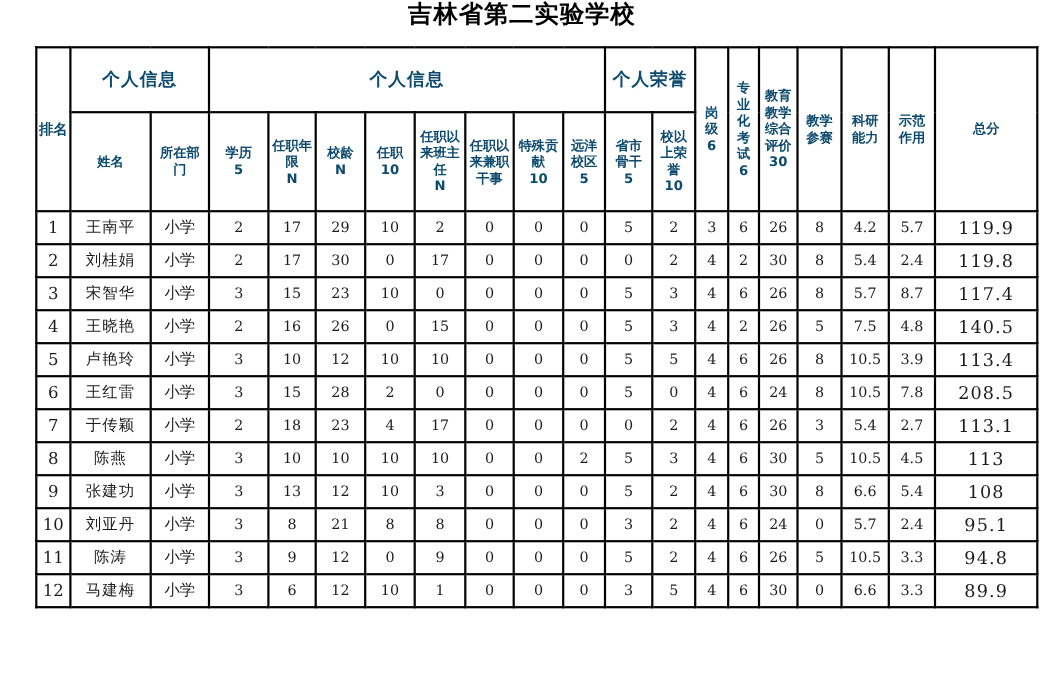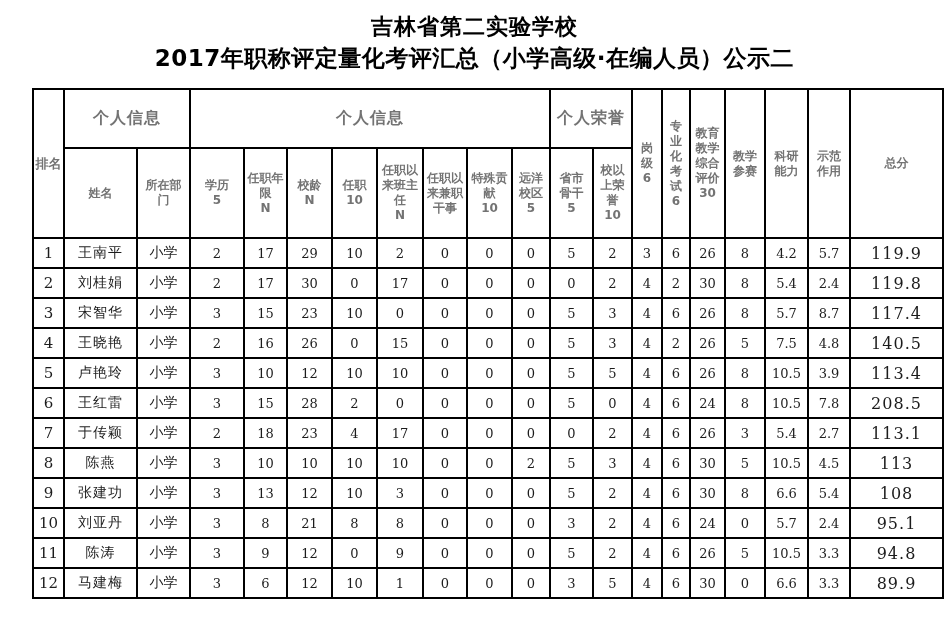--- a/index.html
+++ b/index.html
@@ -8,21 +8,21 @@
     background: #ffffff;
     width: 949px;
     height: 626px;
     overflow: hidden;
     font-family: "DejaVu Serif", "Liberation Serif", serif;
     color: #000;
   }
   .page { width: 949px; height: 626px; position: relative; background: #fff; }
 
   .title-line1 {
-    margin-top: 14px;
+    margin-top: 0;
     text-align: center;
     font-family: Liberation Serif, serif;
     font-weight: bold;
     font-size: 22px;
     line-height: 26px;
     letter-spacing: 1px;
   }
   .title-line2 {
     margin-top: 5px;
     text-align: center;
@@ -43,21 +43,21 @@
     border: 2px solid #000;
     text-align: center;
     vertical-align: middle;
     padding: 0;
     overflow: hidden;
   }
   thead th {
     font-family: "DejaVu Sans", "Liberation Sans", sans-serif;
     font-weight: bold;
     white-space: pre-line;
-    color: #737373;
+    color: #0c4a6e;
   }
   tr.group-row { height: 59px; }
   tr.sub-row   { height: 90px; }
   tbody tr     { height: 30px; }
 
   .th-group { font-size: 16px; letter-spacing: 1px; }
   .th-rank  { font-size: 13px; }
   .th-sub   { font-size: 12px; line-height: 15px; }
 
   td { font-size: 13px; color: #1c1c1c; }
@@ -66,21 +66,20 @@
   .td-dept  { font-size: 14px; }
   .td-num   { font-size: 13px; }
   .td-total { font-size: 16px; letter-spacing: 1px; }
 </style>
 </head>
 <body>
 
 <div class="page">
 
   <div class="title-line1">吉林省第二实验学校</div>
-  <div class="title-line2">2017年职称评定量化考评汇总（小学高级·在编人员）公示二</div>
 
   <table class="eval">
     <colgroup>
       <col style="width:31px">
         <col style="width:73px">
         <col style="width:53px">
       <col style="width:54px">
         <col style="width:43px">
         <col style="width:45px">
       <col style="width:45px">

